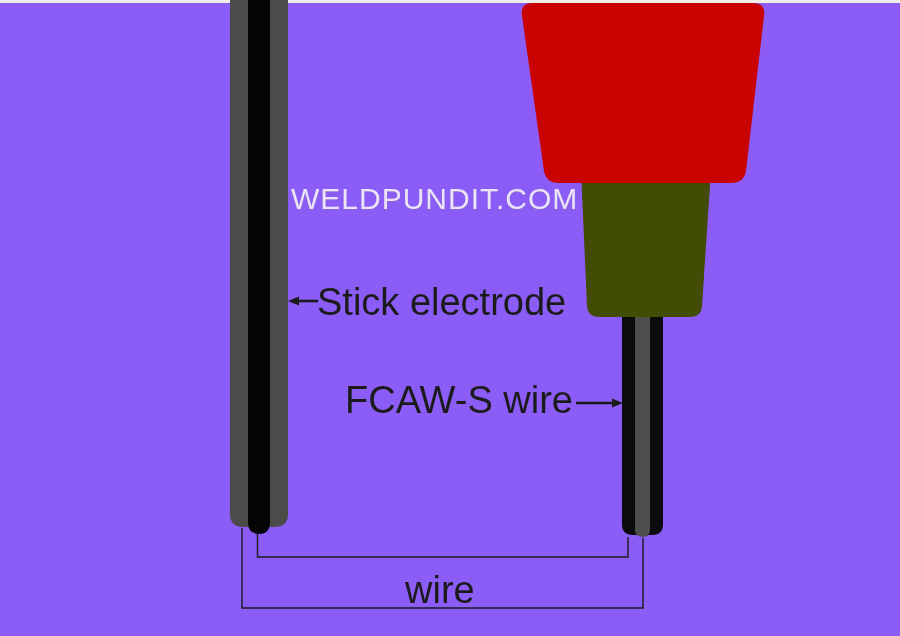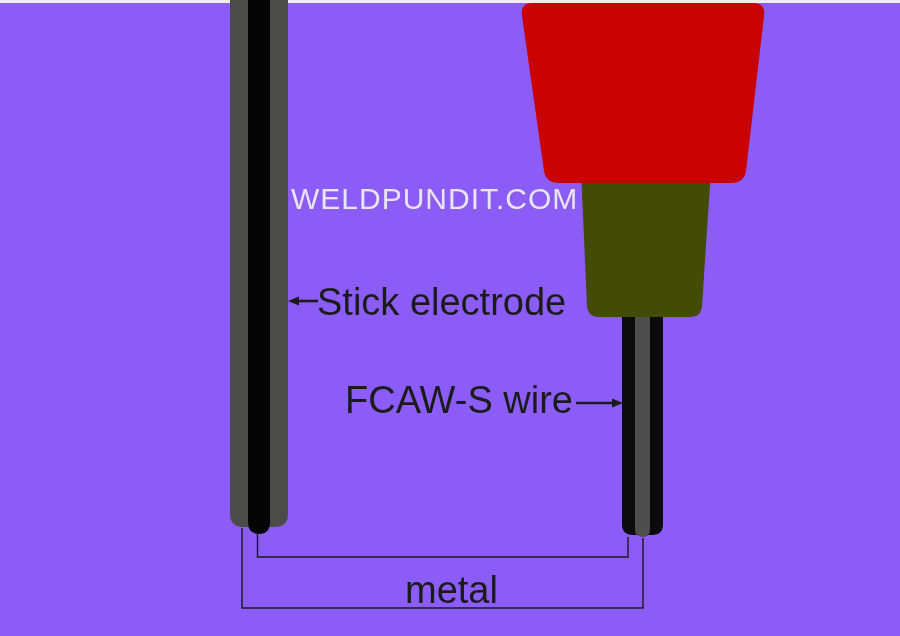--- a/index.html
+++ b/index.html
@@ -77,15 +77,15 @@
     <polygon points="623,403 612,398.4 612,407.6" fill="#1B1B1B"></polygon>
   </svg>
 
   <div class="watermark">WELDPUNDIT.COM</div>
 
   <div class="lbl lbl-fcaw">FCAW-S wire</div>
 
   <div class="lbl lbl-stick">Stick electrode</div>
 
 
-  <div class="lbl lbl-flux">metal</div>
+  <div class="lbl lbl-flux">wire</div>
 
 </div>
 
 </body></html>

